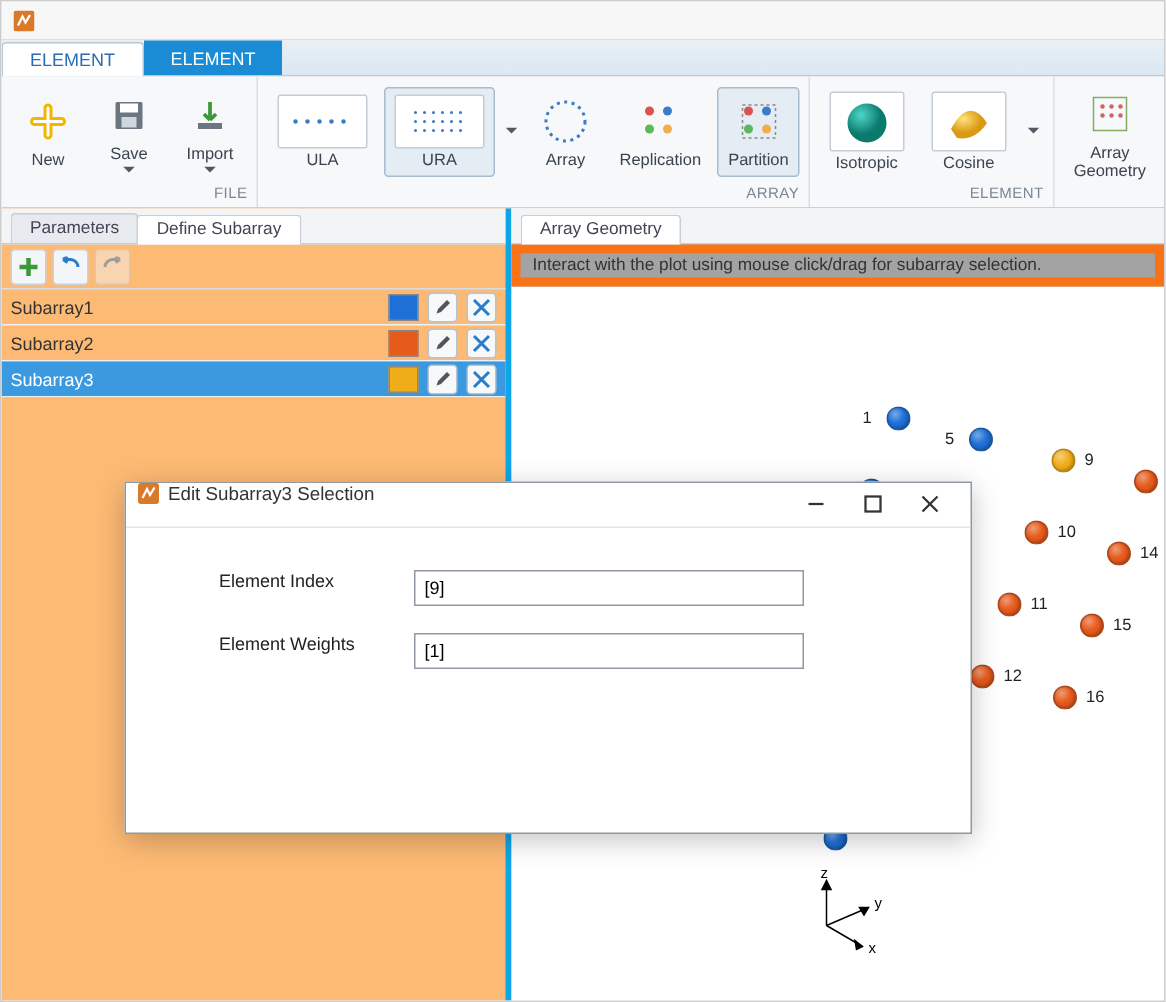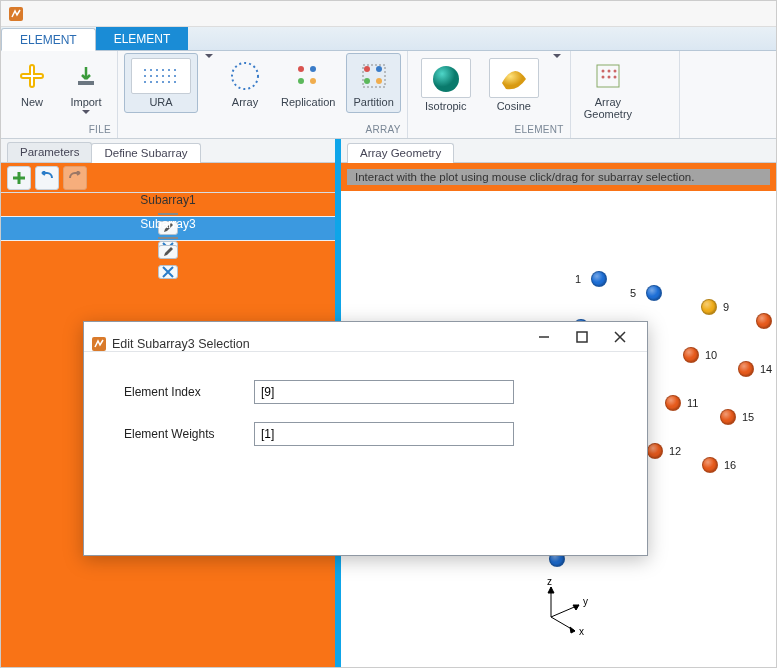--- a/index.html
+++ b/index.html
@@ -8,59 +8,59 @@
   .titlebar svg { margin-right: 6px; }
   .titlebar span { color: #555; font-size: 12px; }
 
   .tabstrip { height: 24px; background: linear-gradient(#e8f0f6,#dbe7f2); display: flex; align-items: stretch; border-bottom: 1px solid #b7c7d6; }
   .ribtab { padding: 0 18px; display:flex; align-items:center; font-size:12px; color:#fff; cursor:pointer; }
   .ribtab.active { background:#fff; color:#2a6cb3; border:1px solid #b7c7d6; border-bottom:1px solid #fff; position:relative; top:1px; border-radius:3px 3px 0 0;}
   .ribtab.inactive { background:#1a8cd6; }
 
   .ribbon { display:flex; background:#f7f8fa; border-bottom:1px solid #c8d0d8; height:88px; }
   .group { display:flex; flex-direction:column; border-right:1px solid #d8dee6; padding:2px 6px 0 6px; }
-  .group-body { display:flex; flex:1; align-items:flex-start; gap:4px; }
+  .group-body { display:flex; flex:1; align-items:center; gap:4px; }
   .group-label { text-align:right; font-size:10px; color:#7a8796; padding:2px 0 3px 0; letter-spacing:0.3px;}
   .rbtn { display:flex; flex-direction:column; align-items:center; justify-content:flex-start; padding:4px 6px; min-width:44px; border:1px solid transparent; border-radius:3px; cursor:pointer; gap:2px;}
   .rbtn.sel { background:#e4ecf4; border-color:#a8bcd0; }
   .rbtn .lbl { font-size:11px; color:#3a4450; }
   .dropbtn { width:14px; display:flex; align-items:center; justify-content:center; border:1px solid transparent; border-radius:3px; cursor:pointer;}
   .iconbox { width:36px; height:36px; display:flex; align-items:center; justify-content:center;}
   .iconbox.framed { border:1px solid #c5cdd6; border-radius:2px; background:#fff;}
 
   .workarea { display:flex; height: calc(100% - 26px - 24px - 88px); }
-  .leftpanel { width:340px; border-right:6px solid #0ea5e9; display:flex; flex-direction:column; background:#f97316; }
+  .leftpanel { width:340px; border-right:4px solid #0ea5e9; display:flex; flex-direction:column; background:#fdba74; }
   .rightpanel { flex:1; display:flex; flex-direction:column; background:#fff; position:relative;}
 
   .lp-tabs { height:24px; display:flex; align-items:flex-end; gap:0px; padding-left:6px; border-bottom:1px solid #c7ced6; background:#f2f4f6;}
   .lp-tab { padding:3px 12px 4px 12px; font-size:11.5px; color:#445; border:1px solid #c7ced6; border-bottom:none; margin-right:-1px; background:#e7ebef; border-radius:3px 3px 0 0; cursor:pointer;}
   .lp-tab.active { background:#fff; position:relative; top:1px; }
 
   .lp-toolbar { height:30px; display:flex; align-items:center; gap:4px; padding:0 6px; border-bottom:1px solid #d7dde3;}
   .tbtn { width:24px; height:24px; display:flex; align-items:center; justify-content:center; border:1px solid #c8d2dc; border-radius:3px; background:#f3f6f9; cursor:pointer;}
   .tbtn.disabled { opacity:0.45; cursor:default; }
 
   .sublist { flex:1; overflow:auto; }
-  .subrow { height:24px; display:flex; align-items:center; border-bottom:1px solid #eef1f4; padding:0 6px; gap:6px;flex-direction:column;}
+  .subrow { height:24px; display:flex; align-items:center; border-bottom:1px solid #eef1f4; padding:0 6px; gap:6px;}
   .subrow.sel { background:#3b99e0; color:#fff; }
   .subrow .name { flex:1; font-size:12px;}
   .swatch { width:20px; height:18px; border:1px solid #888; }
   .rowicon { width:20px; height:20px; display:flex; align-items:center; justify-content:center; border:1px solid #b6c2ce; border-radius:3px; background:#f6f8fa; cursor:pointer;}
 
   .rp-tabs { height:24px; display:flex; align-items:flex-end; padding-left:6px; border-bottom:1px solid #c7ced6; background:#f2f4f6;}
   .hintbar { background:#a3a3a3; border:6px solid #f97316; font-size:11.5px; padding:2px 8px; color:#333;}
   .plot { flex:1; position:relative; }
 
   
   .modal { position:absolute; left:82px; top:320px; width:565px; height:235px; background:#fff; border:1px solid #8f98a3; box-shadow:0 4px 18px rgba(0,0,0,0.25);}
-  .modal-title { height:30px; display:flex; align-items:flex-end; padding:0 8px; border-bottom:1px solid #e2e5e9;}
+  .modal-title { height:30px; display:flex; align-items:flex-start; padding:0 8px; border-bottom:1px solid #e2e5e9;}
   .modal-title .t { flex:1; font-size:12.5px; color:#333;}
   .winbtn { width:38px; height:28px; display:flex; align-items:center; justify-content:center; cursor:pointer;}
   .modal-body { padding:28px 34px 10px 40px; }
-  .frow { display:flex; align-items:center; margin-bottom:18px;}
+  .frow { display:flex; align-items:flex-start; margin-bottom:18px;margin-left:22px;}
   .frow label { width:130px; font-size:12px; color:#222;}
   .frow input { width:260px; height:24px; border:1px solid #8f98a3; padding:0 6px; font-size:12px; background:#fff;}
   .btnrow { display:flex; gap:24px; padding:8px 0 0 120px;}
   .mbtn { width:100px; height:24px; border:1px solid #9aa3ad; background:linear-gradient(#fdfdfd,#eef0f2); border-radius:3px; font-size:12px; cursor:pointer;}
   .mbtn:disabled { color:#999; cursor:default;}
 
   .node { position:absolute; width:16px; height:16px; border-radius:50%; background:radial-gradient(circle at 35% 30%, #fff6, transparent 45%), var(--c); box-shadow:inset -1px -1px 2px rgba(0,0,0,0.25); border:1px solid rgba(0,0,0,0.25);}
   .nlabel { position:absolute; font-size:11px; color:#222;}
 </style>
 </head>
@@ -87,35 +87,62 @@
             <svg width="26" height="26">
               <path d="M13 4v18M4 13h18" stroke="#f3b600" stroke-width="6" stroke-linecap="round"></path>
               <path d="M13 4v18M4 13h18" stroke="#fff" stroke-width="2" stroke-linecap="round"></path>
             </svg>
           </div>
         <span class="lbl">New</span>
       </div>
       <div class="rbtn">
         <div class="iconbox">
             <svg width="22" height="22">
+              <rect x="2" y="2" width="18" height="18" fill="#6b7680" rx="1"></rect>
+              <rect x="5" y="3" width="12" height="6" fill="#fff"></rect>
+              <rect x="6" y="12" width="10" height="7" fill="#cfd6dc"></rect>
+            </svg>
+          </div>
+        <span class="lbl">Save</span>
+        <svg width="8" height="5">
+            <path d="M0 0l4 4 4-4z" fill="#556"></path>
+          </svg>
+      </div>
+      <div class="rbtn">
+        <div class="iconbox">
+            <svg width="22" height="22">
               <path d="M11 2v12m0 0l-4-4m4 4l4-4" stroke="#3a9a3a" stroke-width="2.5" fill="none"></path>
               <rect x="3" y="16" width="16" height="4" fill="#6b7680"></rect>
             </svg>
           </div>
         <span class="lbl">Import</span>
         <svg width="8" height="5">
             <path d="M0 0l4 4 4-4z" fill="#556"></path>
           </svg>
       </div>
     </div>
     <div class="group-label">FILE</div>
   </div>
 
   <div class="group">
     <div class="group-body">
+      <div class="rbtn">
+        <div class="iconbox framed" style="width:60px;">
+            <svg width="52" height="24">
+              <g fill="#3a7cc8">
+                <circle cx="8" cy="12" r="1.5"></circle>
+                <circle cx="16" cy="12" r="1.5"></circle>
+                <circle cx="24" cy="12" r="1.5"></circle>
+                <circle cx="32" cy="12" r="1.5"></circle>
+                <circle cx="40" cy="12" r="1.5"></circle>
+              </g>
+            </svg>
+          </div>
+        <span class="lbl">ULA</span>
+      </div>
       <div class="rbtn sel">
         <div class="iconbox framed" style="width:60px;">
             <svg width="52" height="24">
               <g fill="#3a7cc8">
                 <rect x="8" y="4" width="36" height="16" fill="none"></rect>
                 <g>
                   <circle cx="10" cy="6" r="1"></circle>
                   <circle cx="16" cy="6" r="1"></circle>
                   <circle cx="22" cy="6" r="1"></circle>
                   <circle cx="28" cy="6" r="1"></circle>
@@ -271,20 +298,34 @@
       <div class="tbtn disabled">
           <svg width="16" height="14">
             <path d="M3 7a5 5 0 015-5h5m0 0l-3-2m3 2l-3 2" stroke="#2a7cc8" stroke-width="2" fill="none"></path>
           </svg>
         </div>
     </div>
     <div class="sublist" id="sublist">
         <div class="subrow">
           <span class="name">Subarray1</span>
           <span class="swatch" style="background:#1e6fd6;"></span>
+          <span class="rowicon">
+            <svg width="12" height="12">
+              <path d="M2 10l1-3 6-6 2 2-6 6-3 1z" fill="#555"></path>
+            </svg>
+          </span>
+          <span class="rowicon">
+            <svg width="12" height="12">
+              <path d="M1 1l10 10M11 1L1 11" stroke="#2a7cc8" stroke-width="2"></path>
+            </svg>
+          </span>
+        </div>
+        <div class="subrow">
+          <span class="name">Subarray2</span>
+          <span class="swatch" style="background:#e65a1c;"></span>
           <span class="rowicon">
             <svg width="12" height="12">
               <path d="M2 10l1-3 6-6 2 2-6 6-3 1z" fill="#555"></path>
             </svg>
           </span>
           <span class="rowicon">
             <svg width="12" height="12">
               <path d="M1 1l10 10M11 1L1 11" stroke="#2a7cc8" stroke-width="2"></path>
             </svg>
           </span>

